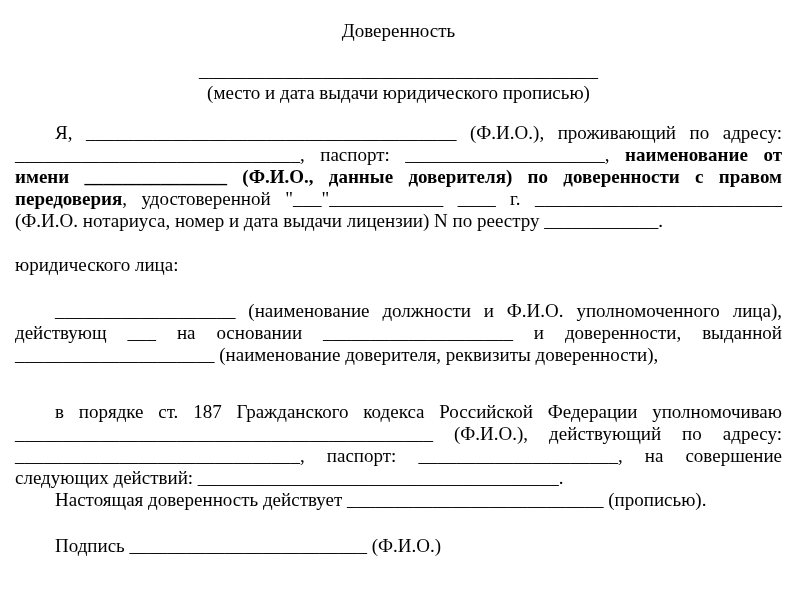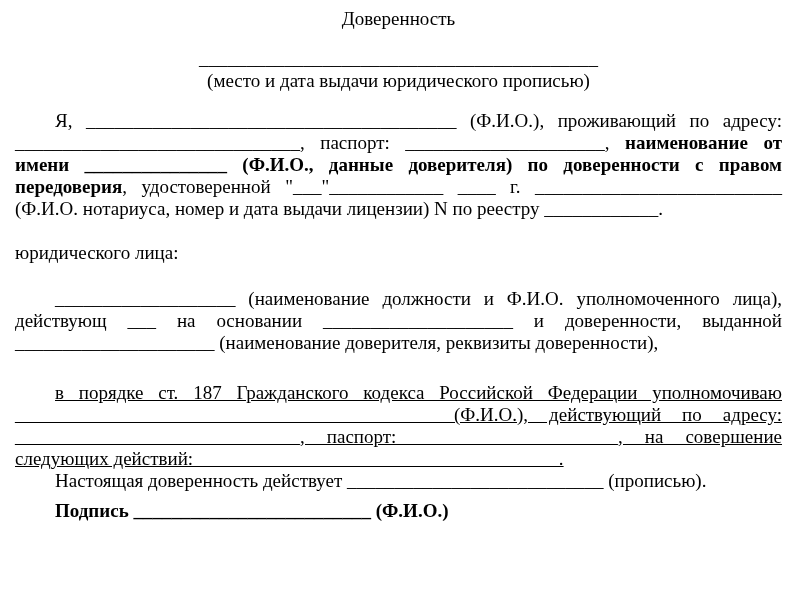--- a/index.html
+++ b/index.html
@@ -13,21 +13,21 @@
     overflow: hidden;
     color: #000000;
     font-family: "Liberation Serif", "DejaVu Serif", serif;
     font-size: 19px;
     line-height: 22px;
   }
   .page {
     box-sizing: border-box;
     width: 800px;
     height: 597px;
-    padding: 8px 18px 0 15px;
+    padding: 20px 18px 0 15px;
   }
   .center {
     text-align: center;
     text-align-last: center;
   }
   .line {
     text-align: justify;
     text-align-last: justify;
   }
   .line.last {
@@ -36,23 +36,23 @@
   .ind {
     text-indent: 40px;
   }
   .bold {
     font-weight: bold;
   }
   .hdr-line { margin-top: 18px; }
   .p1 { margin-top: 18px; }
   .p2 { margin-top: 22px; }
   .p3 { margin-top: 24px; }
-  .p4 { margin-top: 28px; text-decoration: underline; }
+  .p4 { margin-top: 35px; }
   .p5 { }
-  .p6 { margin-top: 8px; font-weight: bold; }
+  .p6 { margin-top: 24px; }
 </style>
 </head>
 <body>
 
 <div class="page">
 
   <div class="center">Доверенность</div>
 
   <div class="center hdr-line">__________________________________________</div>
   <div class="center">(место и дата выдачи юридического прописью)</div>

